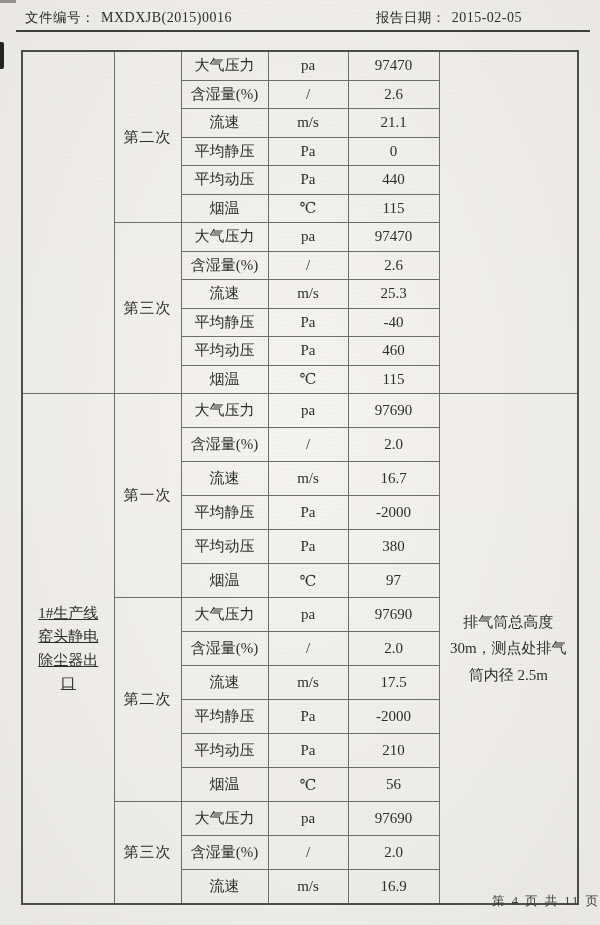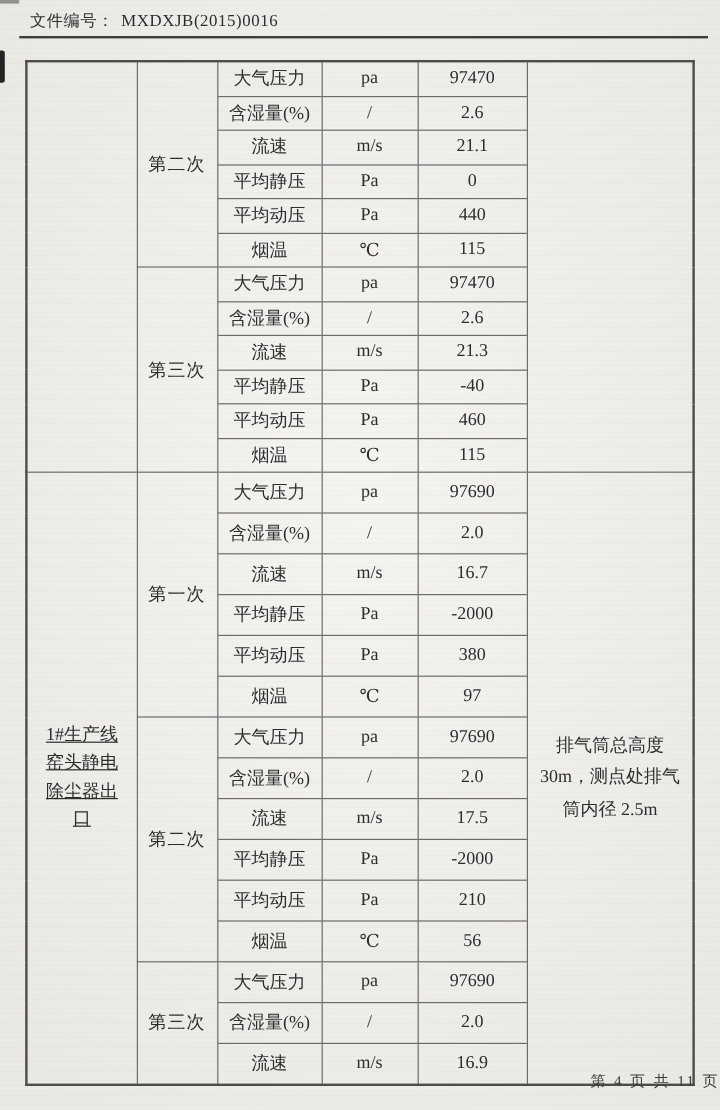--- a/index.html
+++ b/index.html
@@ -81,20 +81,23 @@
 <body>
 
 <div class="paper-texture"></div>
 <div class="scan-mark-topleft"></div>
 <div class="scan-mark-left"></div>
 
 <div class="doc-header">
   <span>
     <span>文件编号：</span><span class="value">MXDXJB(2015)0016</span>
   </span>
+  <span>
+    <span>报告日期：</span><span class="value">2015-02-05</span>
+  </span>
 </div>
 <div class="header-rule"></div>
 
 <table class="report">
   <colgroup>
     <col style="width:92px">
       <col style="width:67px">
       <col style="width:87px">
     <col style="width:80px">
       <col style="width:91px">
@@ -198,21 +201,21 @@
         </td>
       </tr>
       <tr class="sec0">
         <td class="param">
           <div class="">流速</div>
         </td>
         <td class="unit">
           <div class="">m/s</div>
         </td>
         <td class="value">
-          <div class="">21.3</div>
+          <div class="">25.3</div>
         </td>
       </tr>
       <tr class="sec0">
         <td class="param">
           <div class="">平均静压</div>
         </td>
         <td class="unit">
           <div class="">Pa</div>
         </td>
         <td class="value">

